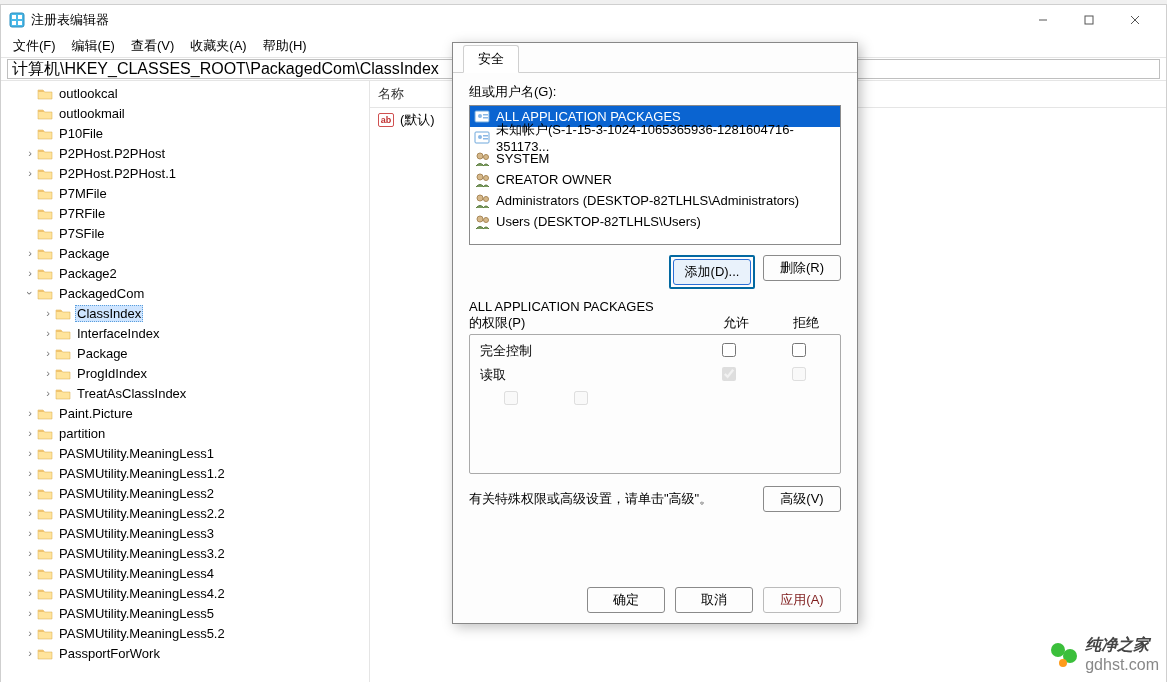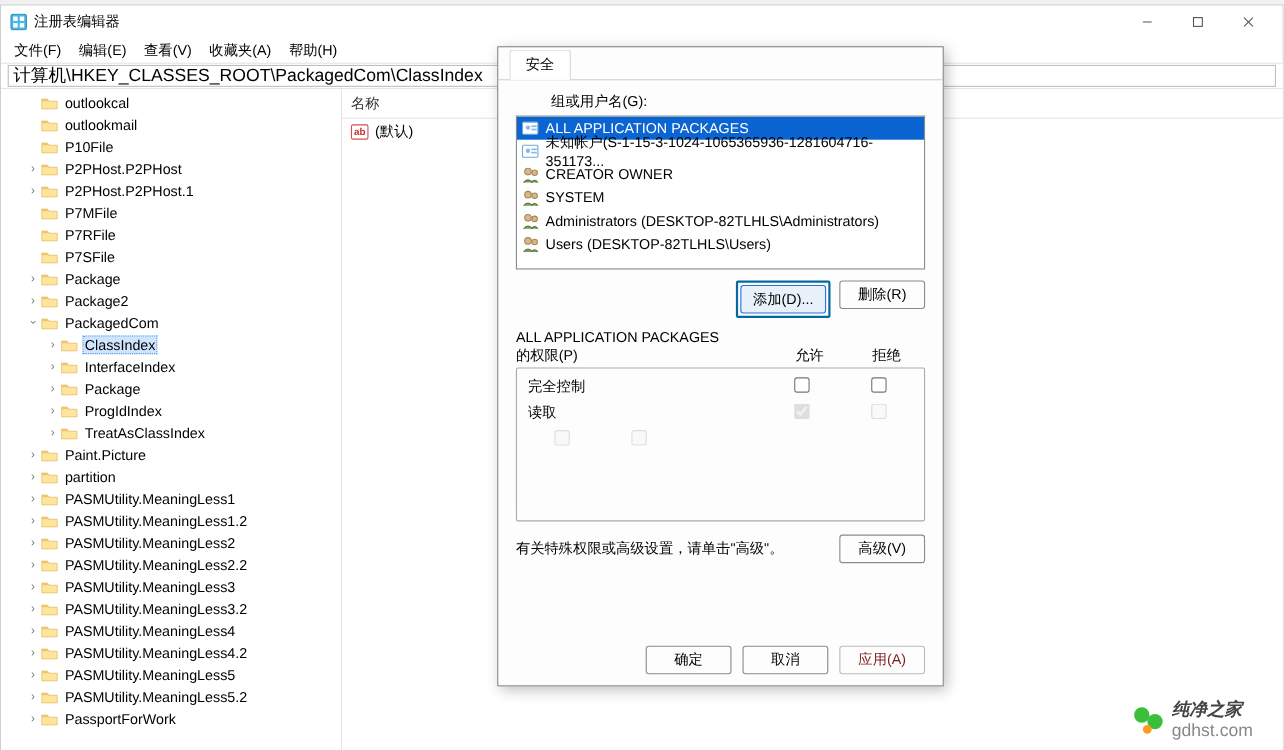--- a/index.html
+++ b/index.html
@@ -16,21 +16,21 @@
 .win-btn { width: 46px; height: 30px; display:flex; align-items:center; justify-content:center; color:#555; }
 .win-btn svg { width:10px; height:10px; }
 
 .menu-bar { height: 22px; display:flex; align-items:center; padding: 0 6px; gap: 4px; border-bottom: 0px; }
 .menu-item { padding: 2px 6px; }
 
 .addr-bar { height: 24px; border-top: 1px solid #e5e5e5; border-bottom: 1px solid #e5e5e5; background:#fff; display:flex; align-items:center; padding: 0 6px; }
 .addr-input { flex:1; border:1px solid #bfbfbf; height:20px; padding: 0 4px; font-size:16px; background:#fff; }
 
 .body-split { display:flex; height: calc(100% - 30px - 22px - 24px - 2px); }
-.tree-pane { width: 310px; border-right: 1px solid #e5e5e5; overflow-y: auto; overflow-x:hidden; background:#fff; padding-top:2px;}
+.tree-pane { width: 369px; border-right: 1px solid #e5e5e5; overflow-y: auto; overflow-x:hidden; background:#fff; padding-top:2px;}
 .tree-pane::-webkit-scrollbar { width:16px; }
 .tree-pane::-webkit-scrollbar-thumb { background:#cdcdcd; border-radius:8px; border:4px solid #fff;}
 .tree-pane::-webkit-scrollbar-track { background:#f7f7f7; }
 .list-pane { flex:1; background:#fff; }
 .list-header { border-bottom: 1px solid #e5e5e5; padding: 4px 8px; color:#333; }
 .list-row { display:flex; align-items:center; padding: 3px 8px; gap:6px; }
 .str-icon { width:16px; height:14px; border:1px solid #d05050; border-radius:2px; display:inline-flex; align-items:center; justify-content:center; font-size:9px; color:#c03030; font-weight:bold; background:#fff;}
 
 
 .tree-row { display:flex; align-items:center; height:20px; padding-left: 6px; white-space:nowrap; }
@@ -46,21 +46,21 @@
 .dialog { position:absolute; left:452px; top:42px; width:406px; height:582px; background:#fdfdfd; border:1px solid #888; box-shadow: 3px 3px 12px rgba(0,0,0,0.25); display:flex; flex-direction:column;}
 .dlg-title { height:30px; display:flex; align-items:center; padding:0 8px; }
 .dlg-title .folder-icon { margin-right:6px;}
 .dlg-title-text { flex:1; }
 .dlg-close { width:30px; height:30px; display:flex; align-items:center; justify-content:center; }
 
 .tab-strip { display:flex; padding-left:10px; margin-top:2px; border-bottom:1px solid #d0d0d0;}
 .tab { border:1px solid #d0d0d0; border-bottom:1px solid #fff; background:#fff; padding:4px 14px; border-radius:3px 3px 0 0; margin-bottom:-1px;}
 
 .dlg-body { flex:1; padding: 10px 16px; display:flex; flex-direction:column; }
-.section-label { margin-bottom:4px;margin-left:32px;}
+.section-label { margin-bottom:4px;}
 
 .user-list { border:1px solid #8a8a8a; height:140px; background:#fff; overflow:hidden;}
 .user-row { display:flex; align-items:center; height:21px; padding:0 4px; gap:4px;}
 .user-row.selected { background:#0a64d1; color:#fff;}
 .user-icon { width:18px; height:16px;}
 .user-icon svg { display:block;}
 
 .btn-row { display:flex; justify-content:flex-end; gap:8px; margin:10px 0 6px 0;}
 .btn { min-width:78px; height:26px; border:1px solid #8a8a8a; background:#fdfdfd; border-radius:3px; padding:0 10px; display:inline-flex; align-items:center; justify-content:center; cursor:default;}
 .highlight-box { border:2px solid #0369a1; padding:2px; border-radius:2px; display:inline-flex;}
@@ -74,21 +74,21 @@
 input[type=checkbox].cb { width:14px; height:14px; accent-color:#555;}
 input[type=checkbox].cb:disabled { opacity:0.7;}
 
 .adv-row { display:flex; align-items:center; margin-top:12px; gap:8px;}
 .adv-row .txt { flex:1;}
 
 .dlg-footer { display:flex; justify-content:flex-end; gap:10px; padding:10px 16px; }
 .dlg-footer .btn.disabled { color:#7f1d1d; border-color:#bbb;}
 
 
-.watermark { position:absolute; right:28px; bottom:8px; display:flex; align-items:center; gap:6px; font-style:italic; color:#444;}
+.watermark { position:absolute; right:8px; bottom:8px; display:flex; align-items:center; gap:6px; font-style:italic; color:#444;}
 .wm-icon { width:28px; height:24px; position:relative;}
 .wm-icon .dot { position:absolute; border-radius:50%; background:#3bbf3b;}
 .wm-icon .d1 { width:14px; height:14px; left:0; top:0;}
 .wm-icon .d2 { width:14px; height:14px; left:12px; top:6px;}
 .wm-icon .d3 { width:8px; height:8px; left:8px; top:16px; background:#ff9b1a;}
 .wm-text .l1 { font-size:16px; font-weight:bold; font-style:italic;}
 .wm-text .l2 { font-size:16px; color:#888; font-style:normal;}
 </style>
 </head>
 <body>
@@ -415,32 +415,32 @@
         </div>
         <div class="user-row">
           <span class="user-icon">
             <svg width="18" height="16">
               <circle cx="6" cy="5" r="3" fill="#d6b88a" stroke="#a88858"></circle>
               <circle cx="12" cy="6" r="2.5" fill="#d6b88a" stroke="#a88858"></circle>
               <path d="M2 15 q4 -5 8 0" fill="#7a9a5e" stroke="#5a7a3e"></path>
               <path d="M9 15 q3 -4 6 0" fill="#7a9a5e" stroke="#5a7a3e"></path>
             </svg>
           </span>
-          <span>CREATOR OWNER</span>
+          <span>SYSTEM</span>
         </div>
         <div class="user-row">
           <span class="user-icon">
             <svg width="18" height="16">
               <circle cx="6" cy="5" r="3" fill="#d6b88a" stroke="#a88858"></circle>
               <circle cx="12" cy="6" r="2.5" fill="#d6b88a" stroke="#a88858"></circle>
               <path d="M2 15 q4 -5 8 0" fill="#7a9a5e" stroke="#5a7a3e"></path>
               <path d="M9 15 q3 -4 6 0" fill="#7a9a5e" stroke="#5a7a3e"></path>
             </svg>
           </span>
-          <span>SYSTEM</span>
+          <span>CREATOR OWNER</span>
         </div>
         <div class="user-row">
           <span class="user-icon">
             <svg width="18" height="16">
               <circle cx="6" cy="5" r="3" fill="#d6b88a" stroke="#a88858"></circle>
               <circle cx="12" cy="6" r="2.5" fill="#d6b88a" stroke="#a88858"></circle>
               <path d="M2 15 q4 -5 8 0" fill="#7a9a5e" stroke="#5a7a3e"></path>
               <path d="M9 15 q3 -4 6 0" fill="#7a9a5e" stroke="#5a7a3e"></path>
             </svg>
           </span>

